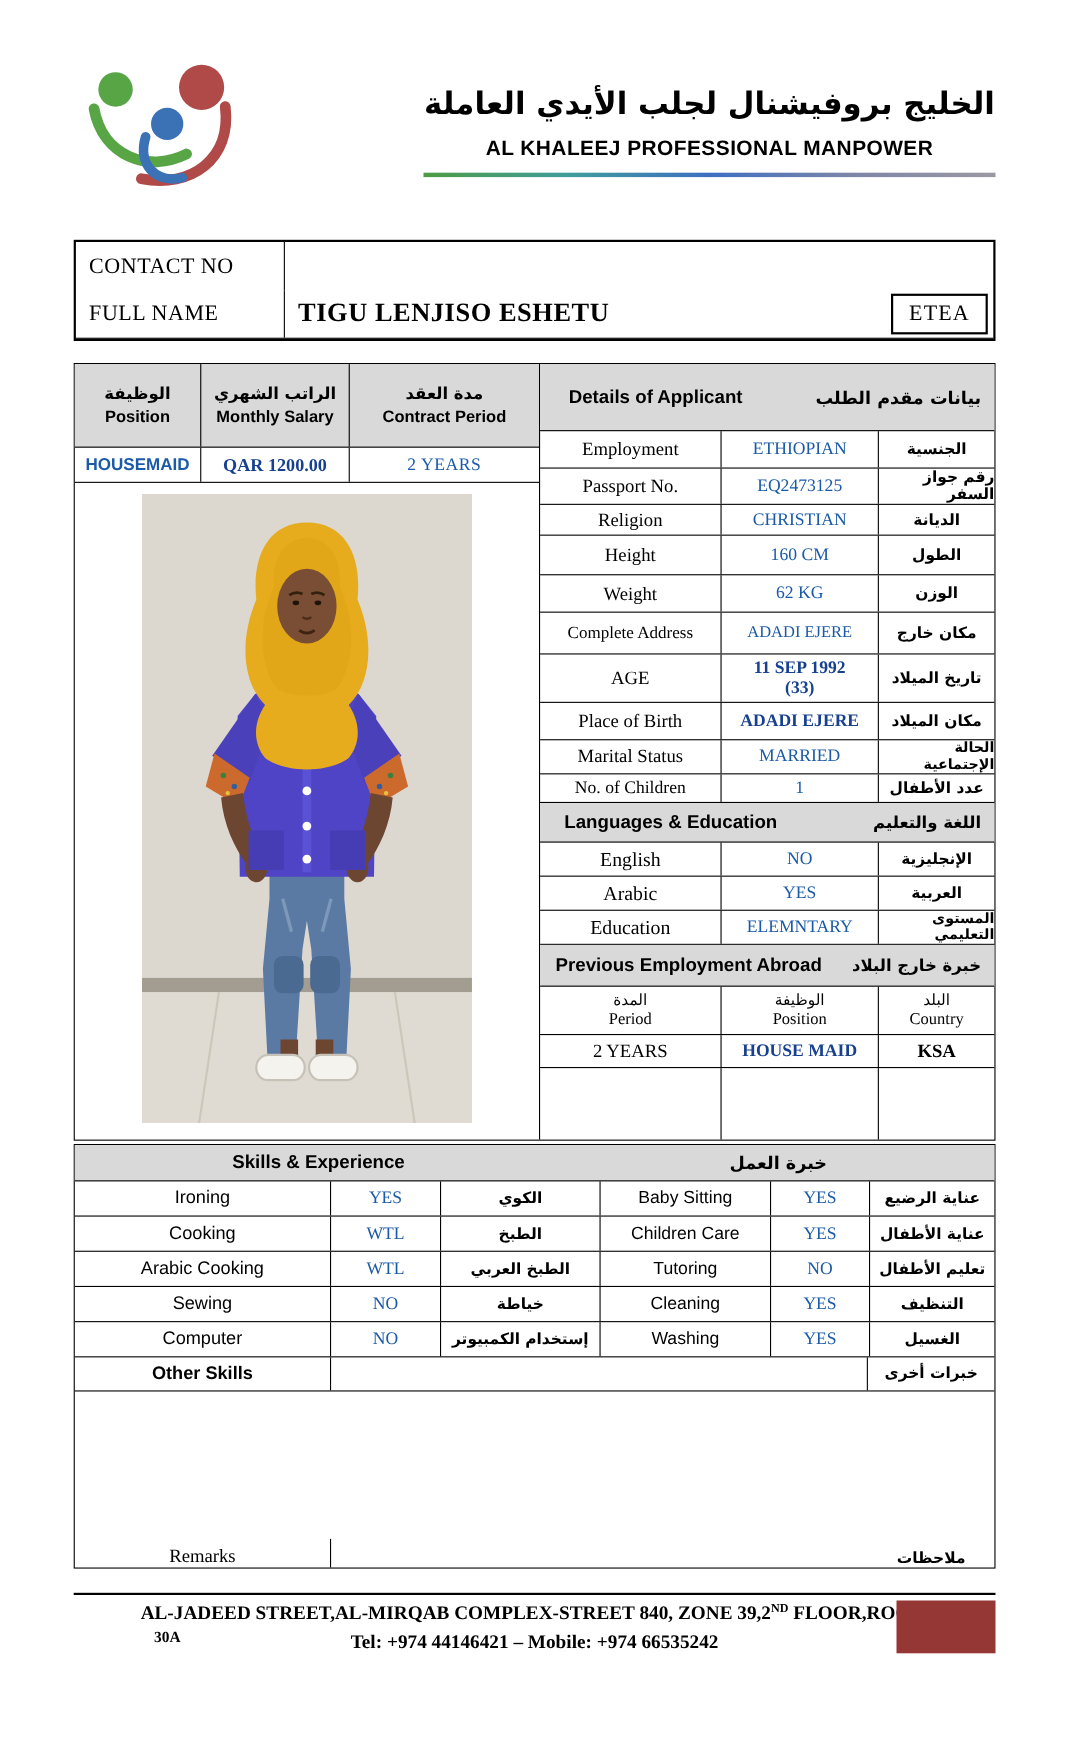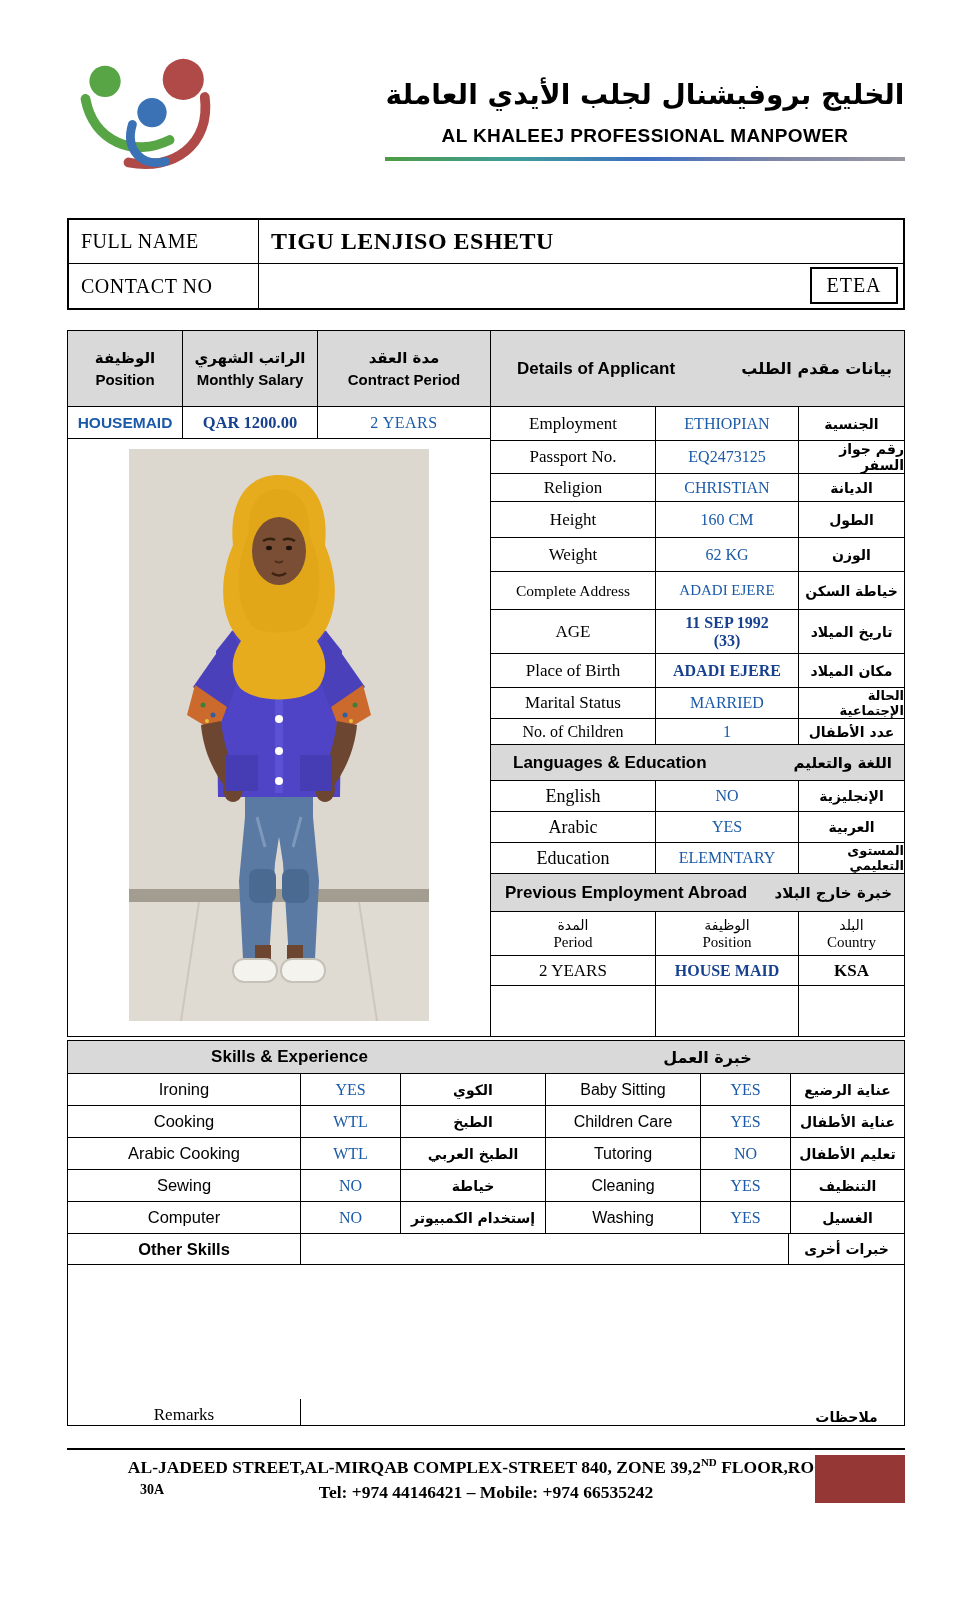--- a/index.html
+++ b/index.html
@@ -40,21 +40,21 @@
   .c-pos { width:115px; border-right:1px solid #000; }
   .c-sal { width:135px; border-right:1px solid #000; }
   .c-con { flex:1; }
   .lg-values { height:32px; border-bottom:1px solid #000; display:flex; }
   .lg-values .cell { display:flex; align-items:center; justify-content:center; }
   .v-pos { font-family:"Liberation Sans",sans-serif; font-weight:bold; font-size:15.5px; color:var(--blue,#1b5aa8); }
   .v-sal { font-weight:bold; font-size:16.5px; color:var(--darkblue,#17418f); }
   .v-con { font-size:16px; color:var(--blue,#1b5aa8); letter-spacing:.5px; }
   .photo-cell { flex:1; display:flex; justify-content:center; align-items:flex-start; padding-top:10px; }
 
-  .rg-header { height:76px; border-bottom:1px solid #000; display:flex; align-items:center; justify-content:space-between; padding:0 12px 0 26px; }
+  .rg-header { height:61px; border-bottom:1px solid #000; display:flex; align-items:center; justify-content:space-between; padding:0 12px 0 26px; }
   .rg-header .en { font-family:"Liberation Sans",sans-serif; font-weight:bold; font-size:17px; }
   .rg-header .ar { font-weight:bold; font-size:16px; }
 
   .d-row { display:flex; border-bottom:1px solid #000; }
   .d-label { width:165px; border-right:1px solid #000; display:flex; align-items:center; justify-content:center; text-align:center; font-size:17px; }
   .d-value { width:143px; border-right:1px solid #000; display:flex; flex-direction:column; align-items:center; justify-content:center; font-size:16px; color:var(--blue,#1b5aa8); text-align:center; }
   .d-ar { flex:1; display:flex; align-items:center; justify-content:center; font-size:14px; font-weight:600; }
   .v-bold { font-weight:bold; color:var(--darkblue,#17418f); }
 
   .sec-hdr { border-bottom:1px solid #000; display:flex; align-items:center; justify-content:space-between; padding:0 12px 0 22px; }
@@ -121,27 +121,27 @@
       <circle class="f-blue" cx="86" cy="62" r="15"></circle>
     </svg>
     <div class="titles">
       <div class="t-ar ar">الخليج بروفيشنال لجلب الأيدي العاملة</div>
       <div class="t-en">AL KHALEEJ PROFESSIONAL MANPOWER</div>
       <div class="grad"></div>
     </div>
   </div>
 
   <div class="name-table">
+    <div class="nt-row">
+      <div class="nt-label">CONTACT NO</div>
+      <div class="nt-value"></div>
+    </div>
     <div class="nt-row first">
       <div class="nt-label">FULL NAME</div>
       <div class="nt-value">TIGU LENJISO ESHETU</div>
-    </div>
-    <div class="nt-row">
-      <div class="nt-label">CONTACT NO</div>
-      <div class="nt-value"></div>
     </div>
     <div class="etea-box">ETEA</div>
   </div>
 
   <div class="main-table">
 
     <div class="left-group">
       <div class="lg-header gray">
         <div class="cell c-pos">
           <span class="hcell-ar ar">الوظيفة</span>
@@ -263,21 +263,21 @@
         <div class="d-value">
             <span>62 KG</span>
           </div>
         <div class="d-ar ar">الوزن</div>
       </div>
       <div class="d-row" style="height:38px">
         <div class="d-label" style="font-size:15.5px">Complete Address</div>
         <div class="d-value" style="font-size:15px">
             <span>ADADI EJERE</span>
           </div>
-        <div class="d-ar ar">خياطة السكن</div>
+        <div class="d-ar ar">مكان خارج</div>
       </div>
       <div class="d-row" style="height:44px">
         <div class="d-label">AGE</div>
         <div class="d-value v-bold">
           <span>11 SEP 1992</span>
           <span>(33)</span>
         </div>
         <div class="d-ar ar">تاريخ الميلاد</div>
       </div>
       <div class="d-row" style="height:34px">

